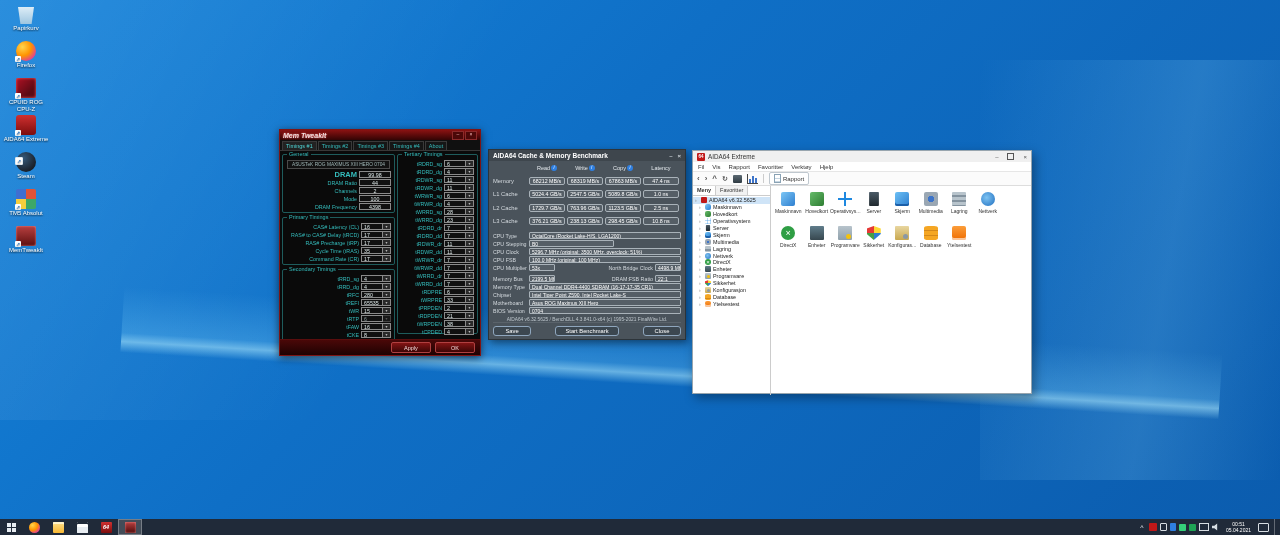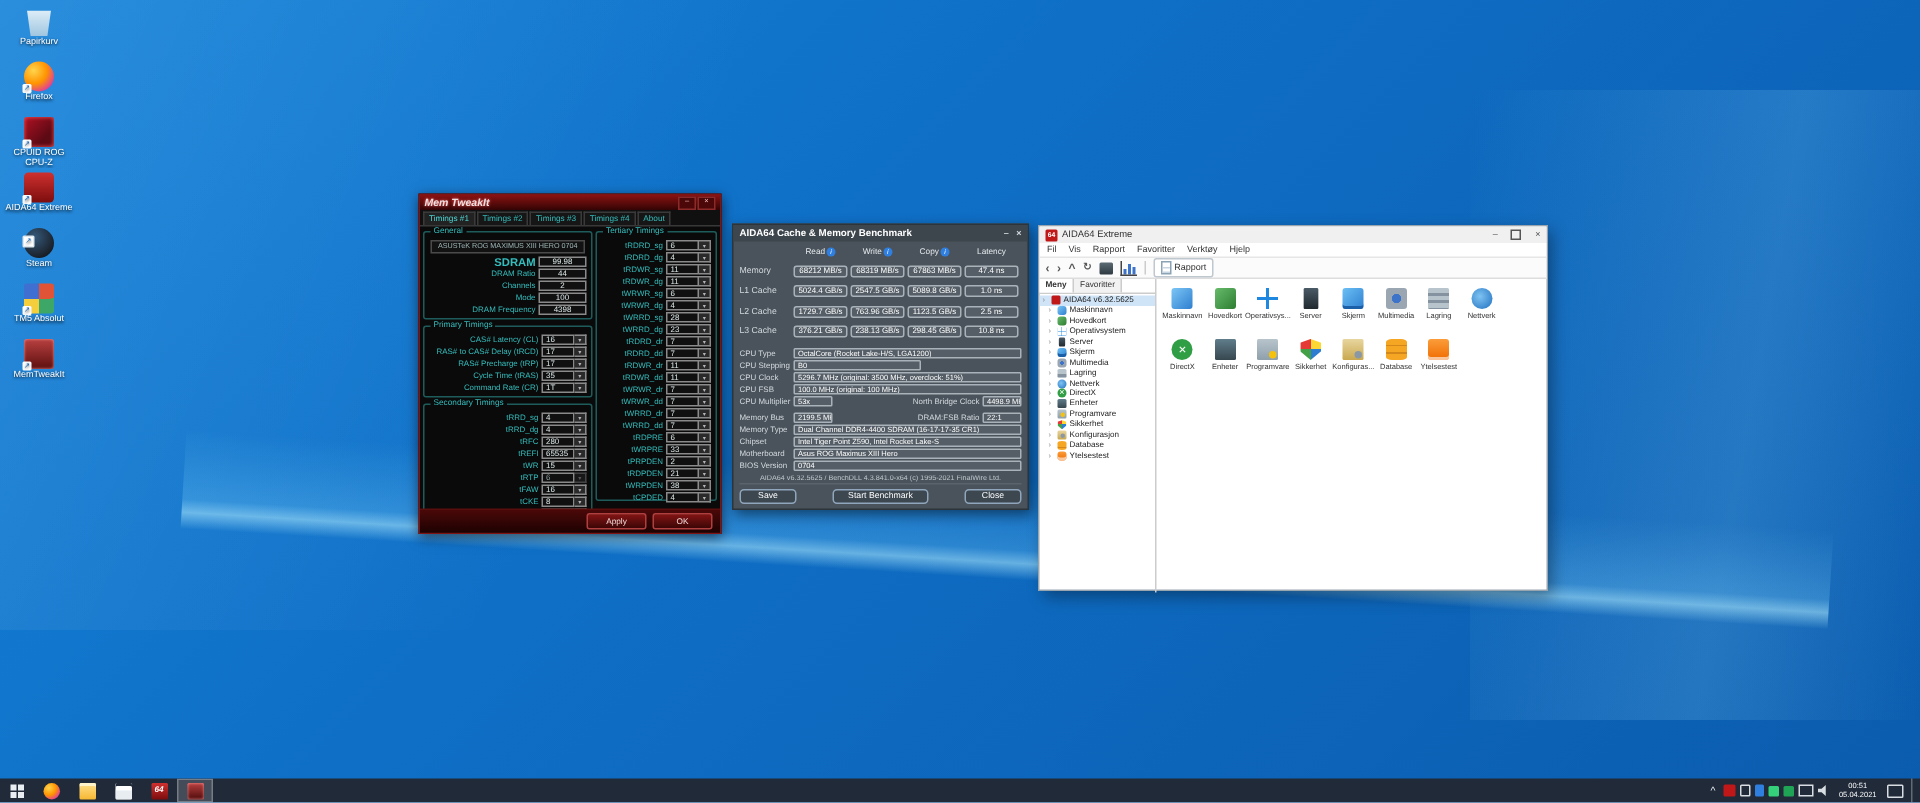--- a/index.html
+++ b/index.html
@@ -272,21 +272,21 @@
       <span class="mt-tab">About</span>
     </div>
   <div class="mt-body">
     <div class="mt-col-l">
       <div class="mt-group mt-gen">
         <span class="mt-glabel">General</span>
         <div class="mt-board">ASUSTeK ROG MAXIMUS XIII HERO 0704</div>
         <div>
 
             <div class="mt-row">
-              <span class="mt-lab big">SDRAM</span>
+              <span class="mt-lab big">DRAM</span>
               <span class="mt-val">99.98</span>
             </div>
 
             <div class="mt-row">
               <span class="mt-lab">DRAM Ratio</span>
               <span class="mt-val">44</span>
             </div>
 
             <div class="mt-row">
               <span class="mt-lab">Channels</span>

